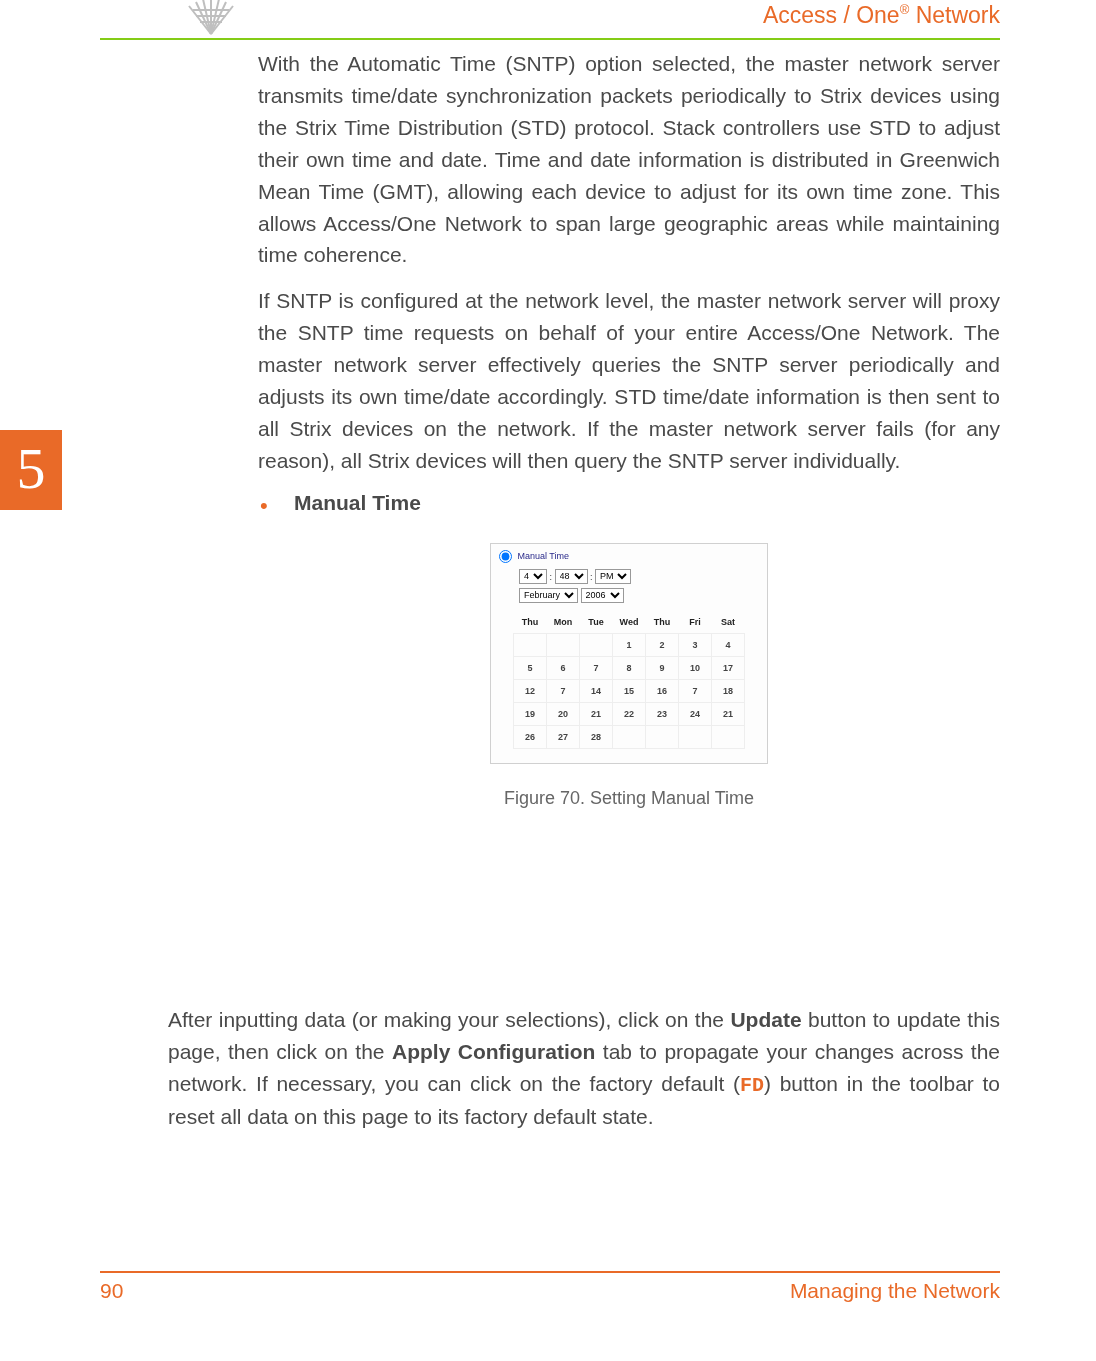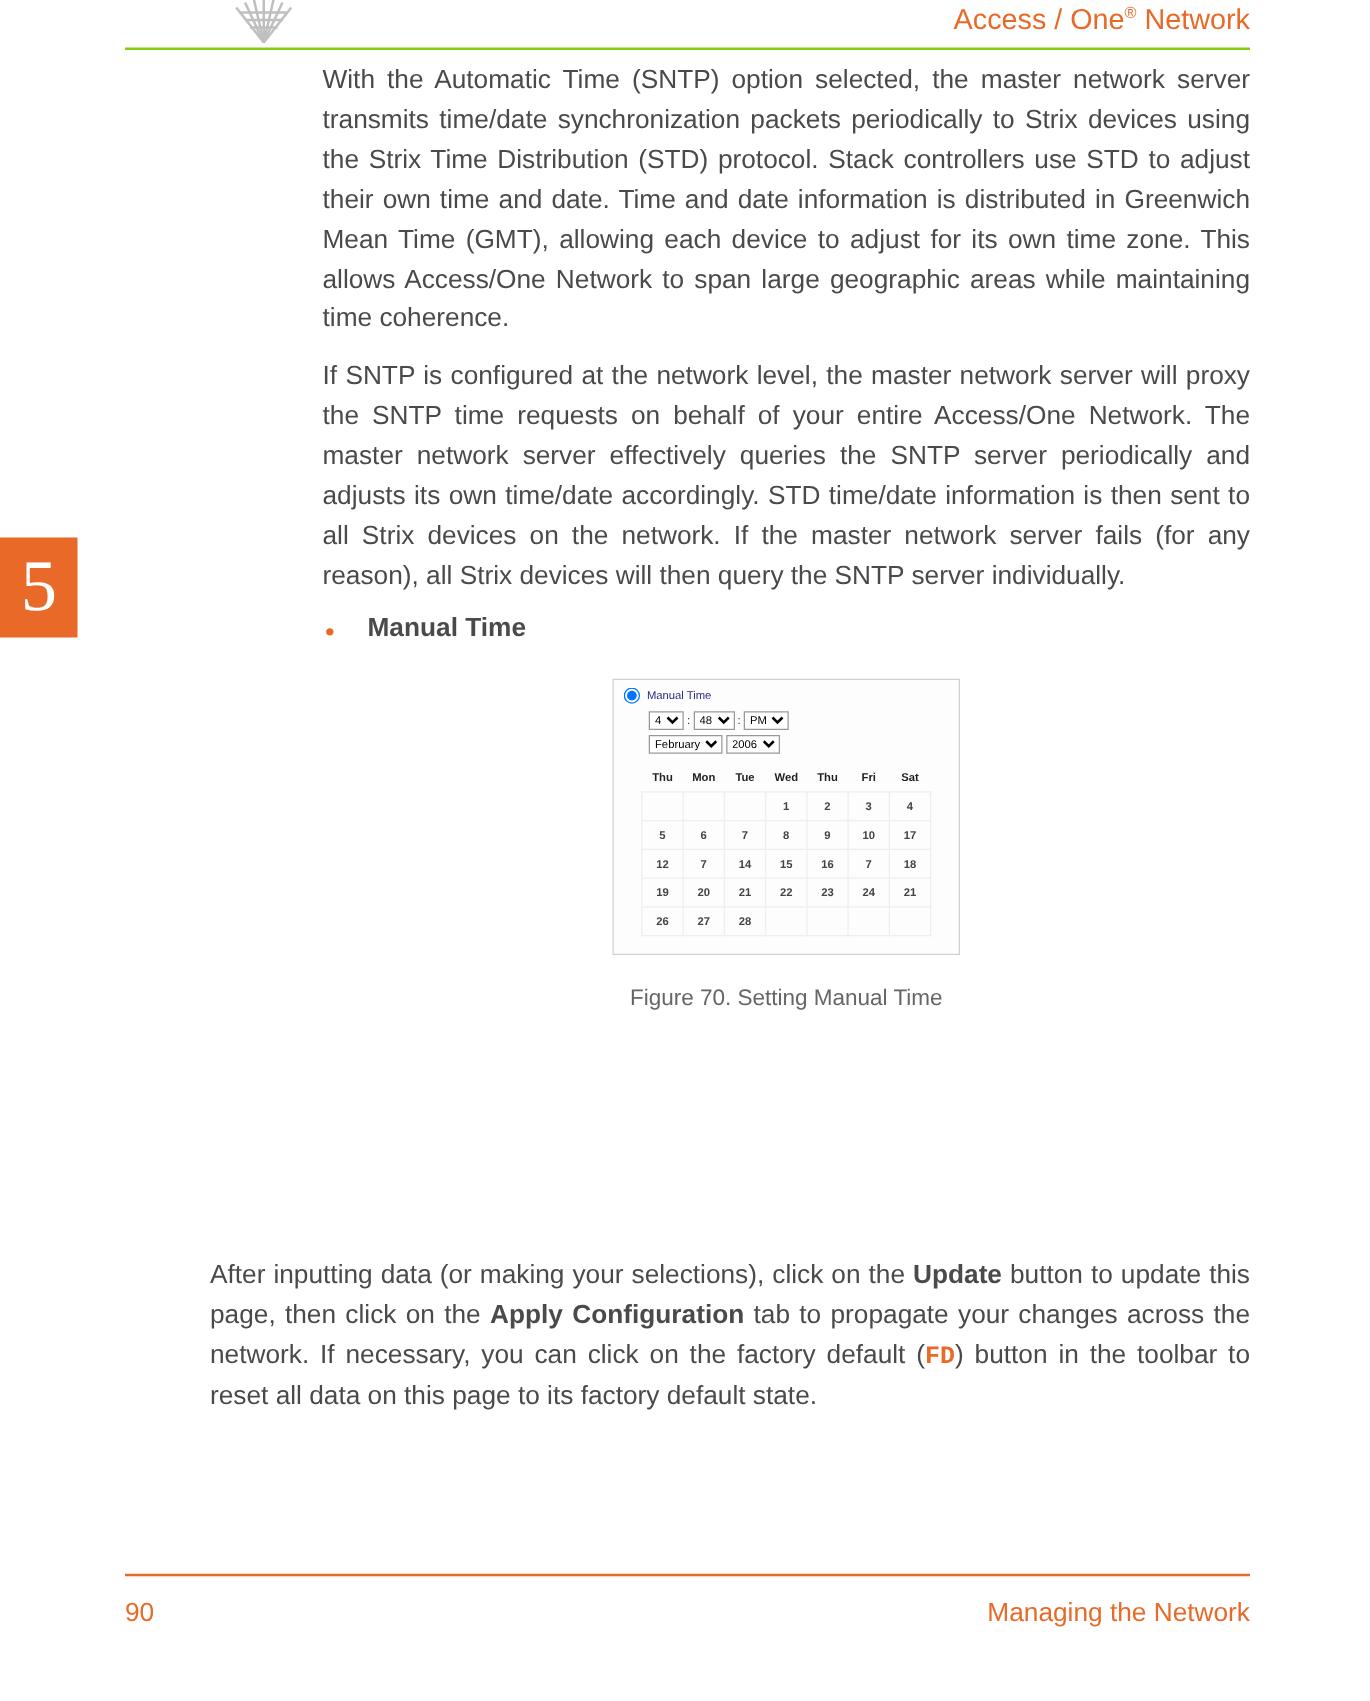--- a/index.html
+++ b/index.html
@@ -141,21 +141,21 @@
     font-weight: bold;
     color: #e96a28;
     font-size: 20px;
   }
   .footer {
     position: absolute;
     left: 100px;
     right: 96px;
     bottom: 58px;
     border-top: 2px solid #e96a28;
-    padding-top: 18px;
+    padding-top: 6px;
     font-family: Arial, Helvetica, sans-serif;
     font-size: 21px;
     color: #e96a28;
     display: flex;
     justify-content: space-between;
   }
 </style>
 </head>
 <body>
 

